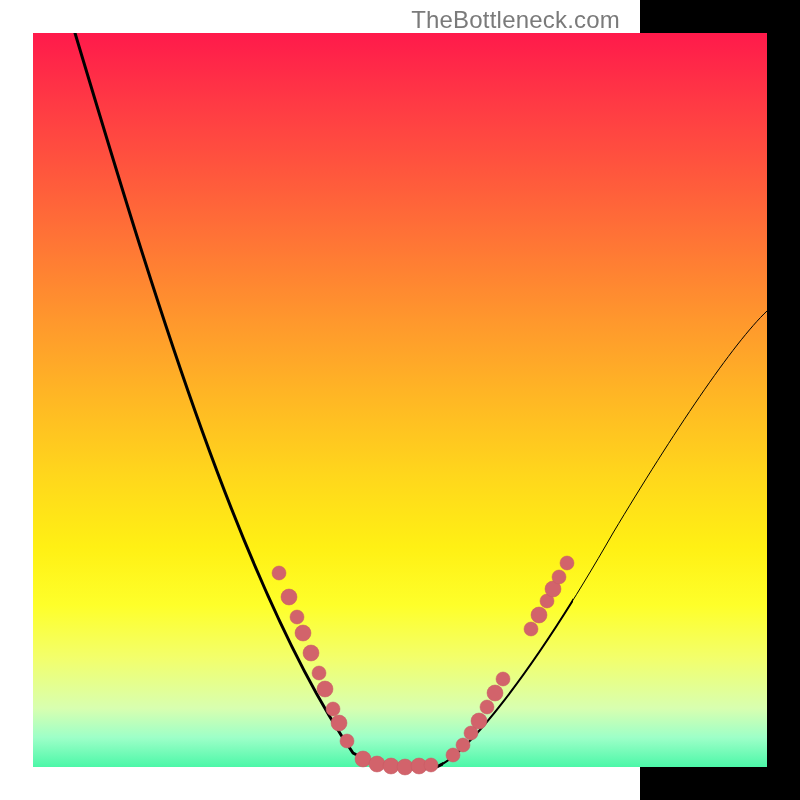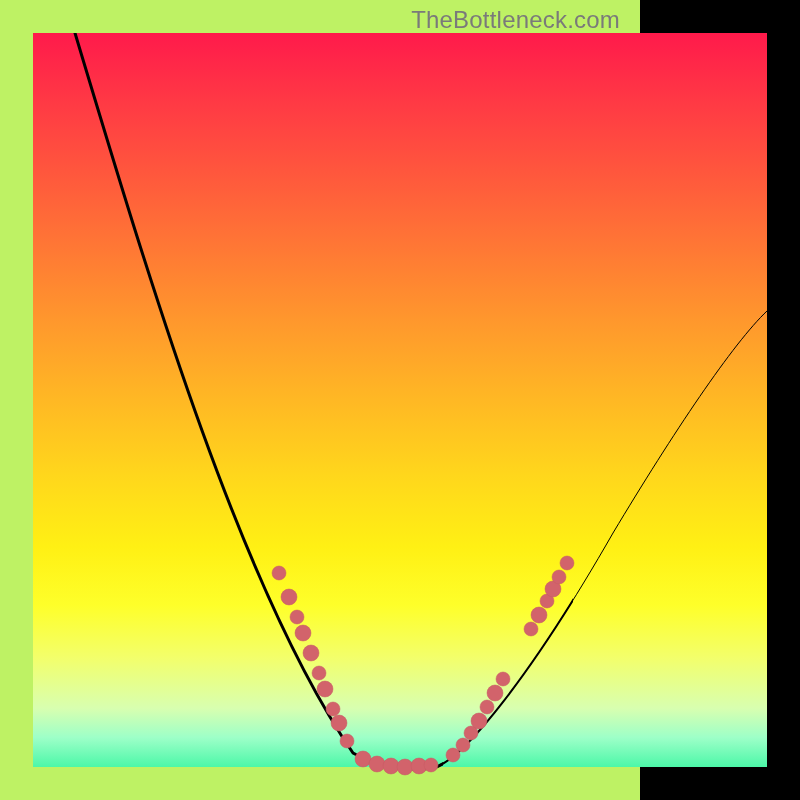--- a/index.html
+++ b/index.html
@@ -10,21 +10,21 @@
     background: #000;
     overflow: hidden;
     font-family: Arial, Helvetica, sans-serif;
   }
   .frame {
     position: absolute;
     left: 0;
     top: 0;
     width: 640px;
     height: 800px;
-    background: #bef264;
+    background: #ffffff;
   }
   .plot-area {
     position: absolute;
     left: 33px;
     top: 33px;
     width: 734px;
     height: 734px;
     
     background: linear-gradient(to bottom,
       #ff1a4b 0%,

